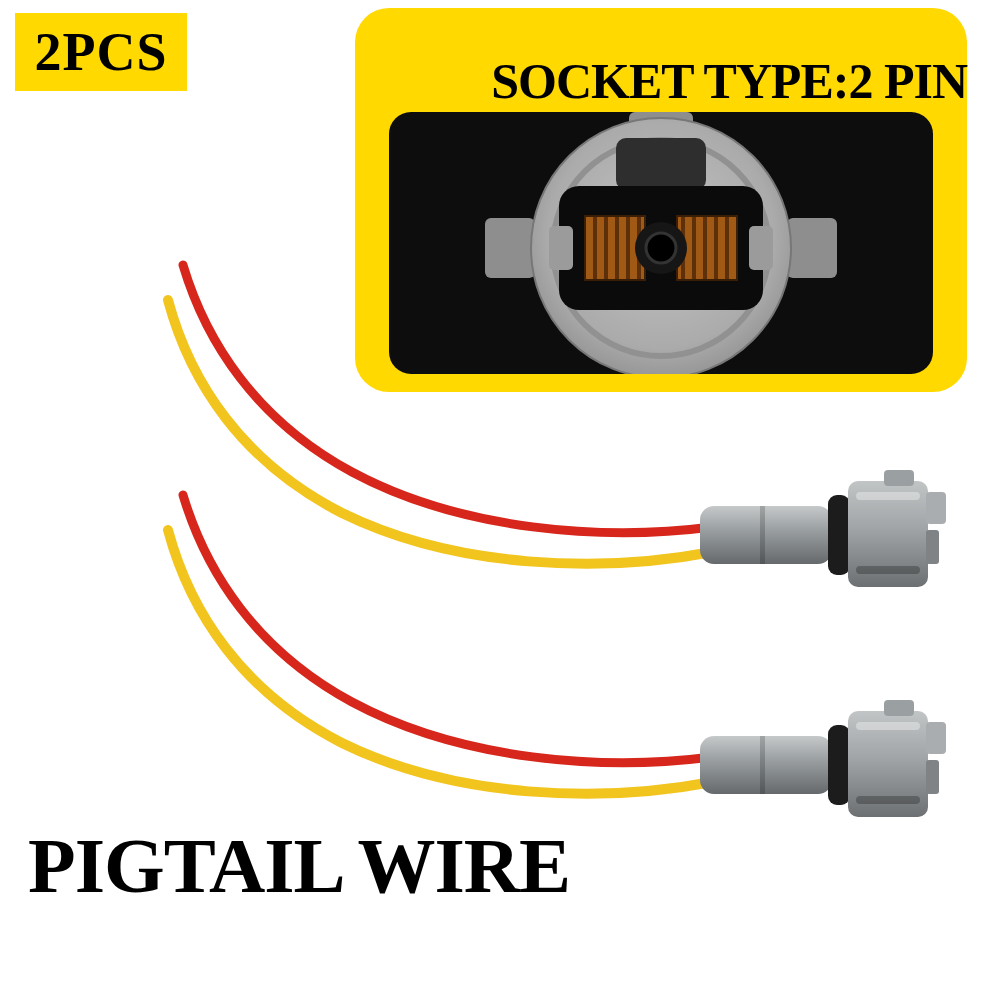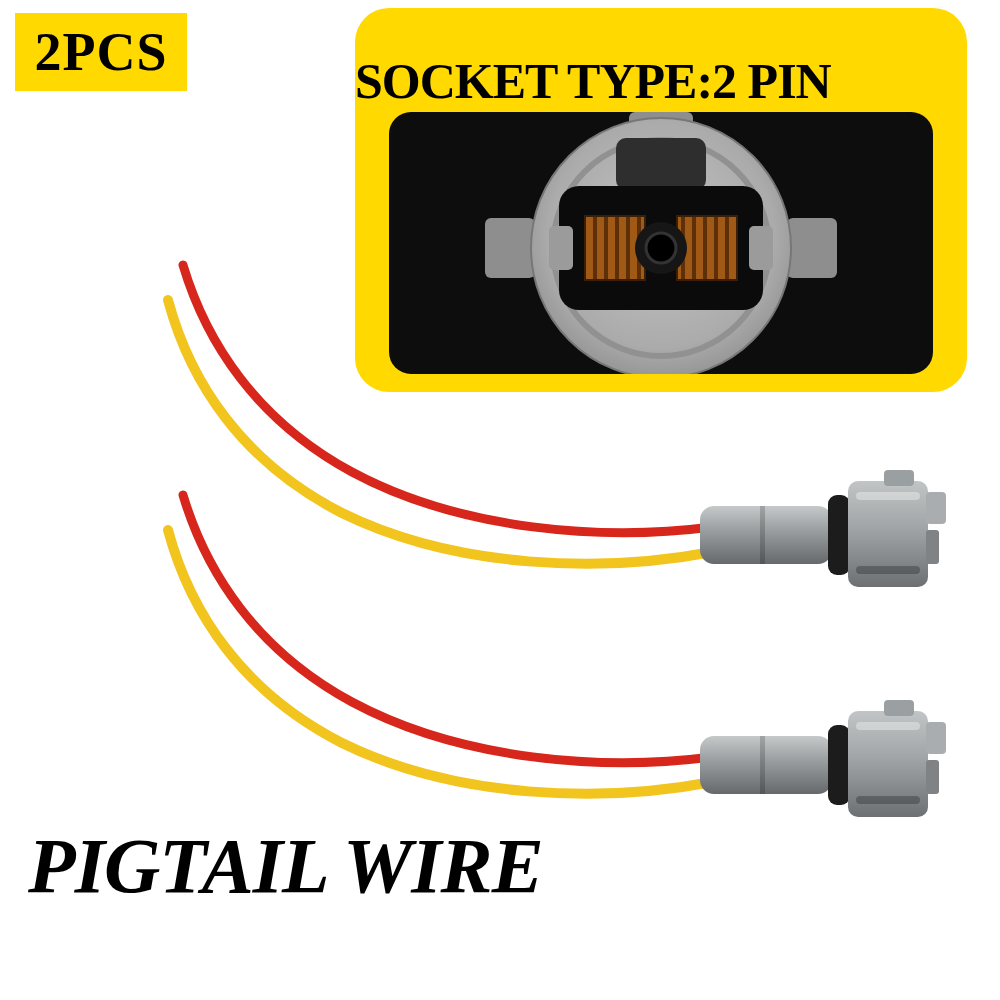--- a/index.html
+++ b/index.html
@@ -10,28 +10,28 @@
   .badge{
     position:absolute;left:15px;top:13px;width:172px;height:78px;
     background:#FFD900;display:flex;align-items:center;justify-content:center;
   }
   .badge span{font-weight:bold;font-size:54px;color:#000;letter-spacing:1px;}
   .panel{
     position:absolute;left:355px;top:8px;width:612px;height:384px;
     background:#FFD900;border-radius:34px;
   }
   .panel-title{
-    position:absolute;top:44px;left:0;right:0;text-align:left;
+    position:absolute;top:44px;left:0;right:0;text-align:right;
     font-weight:bold;font-size:50px;color:#000;letter-spacing:-1px;white-space:nowrap;
   }
   .photo{position:absolute;left:34px;top:104px;width:544px;height:262px;display:block;}
   .overlay{position:absolute;left:0;top:0;width:1000px;height:1000px;display:block;}
   .caption{
     position:absolute;left:28px;top:826px;color:#000;
-    font-style:italic;font-weight:bold;font-size:78px;line-height:1.02;
+    font-weight:bold;font-size:78px;line-height:1.02;
     letter-spacing:-1px;white-space:nowrap;
   }
 </style>
 </head>
 <body>
 
 <div class="canvas">
 
   <div class="badge">
     <span>2PCS</span>

